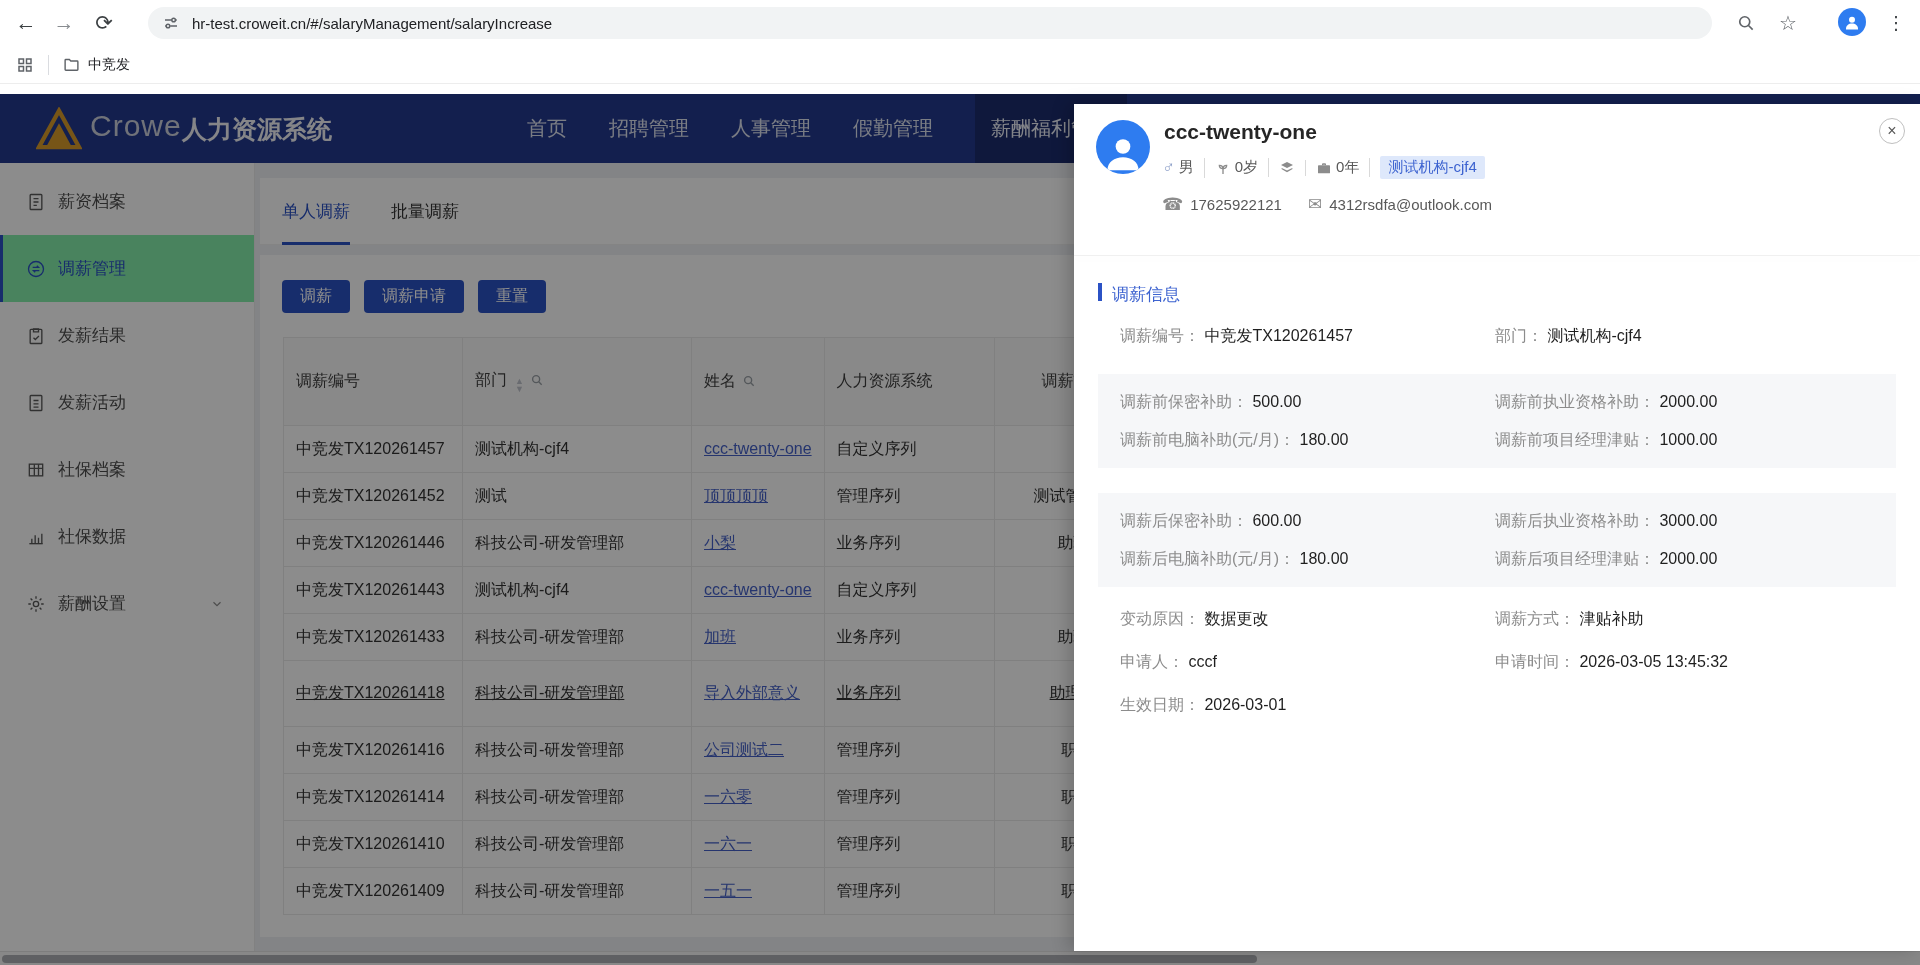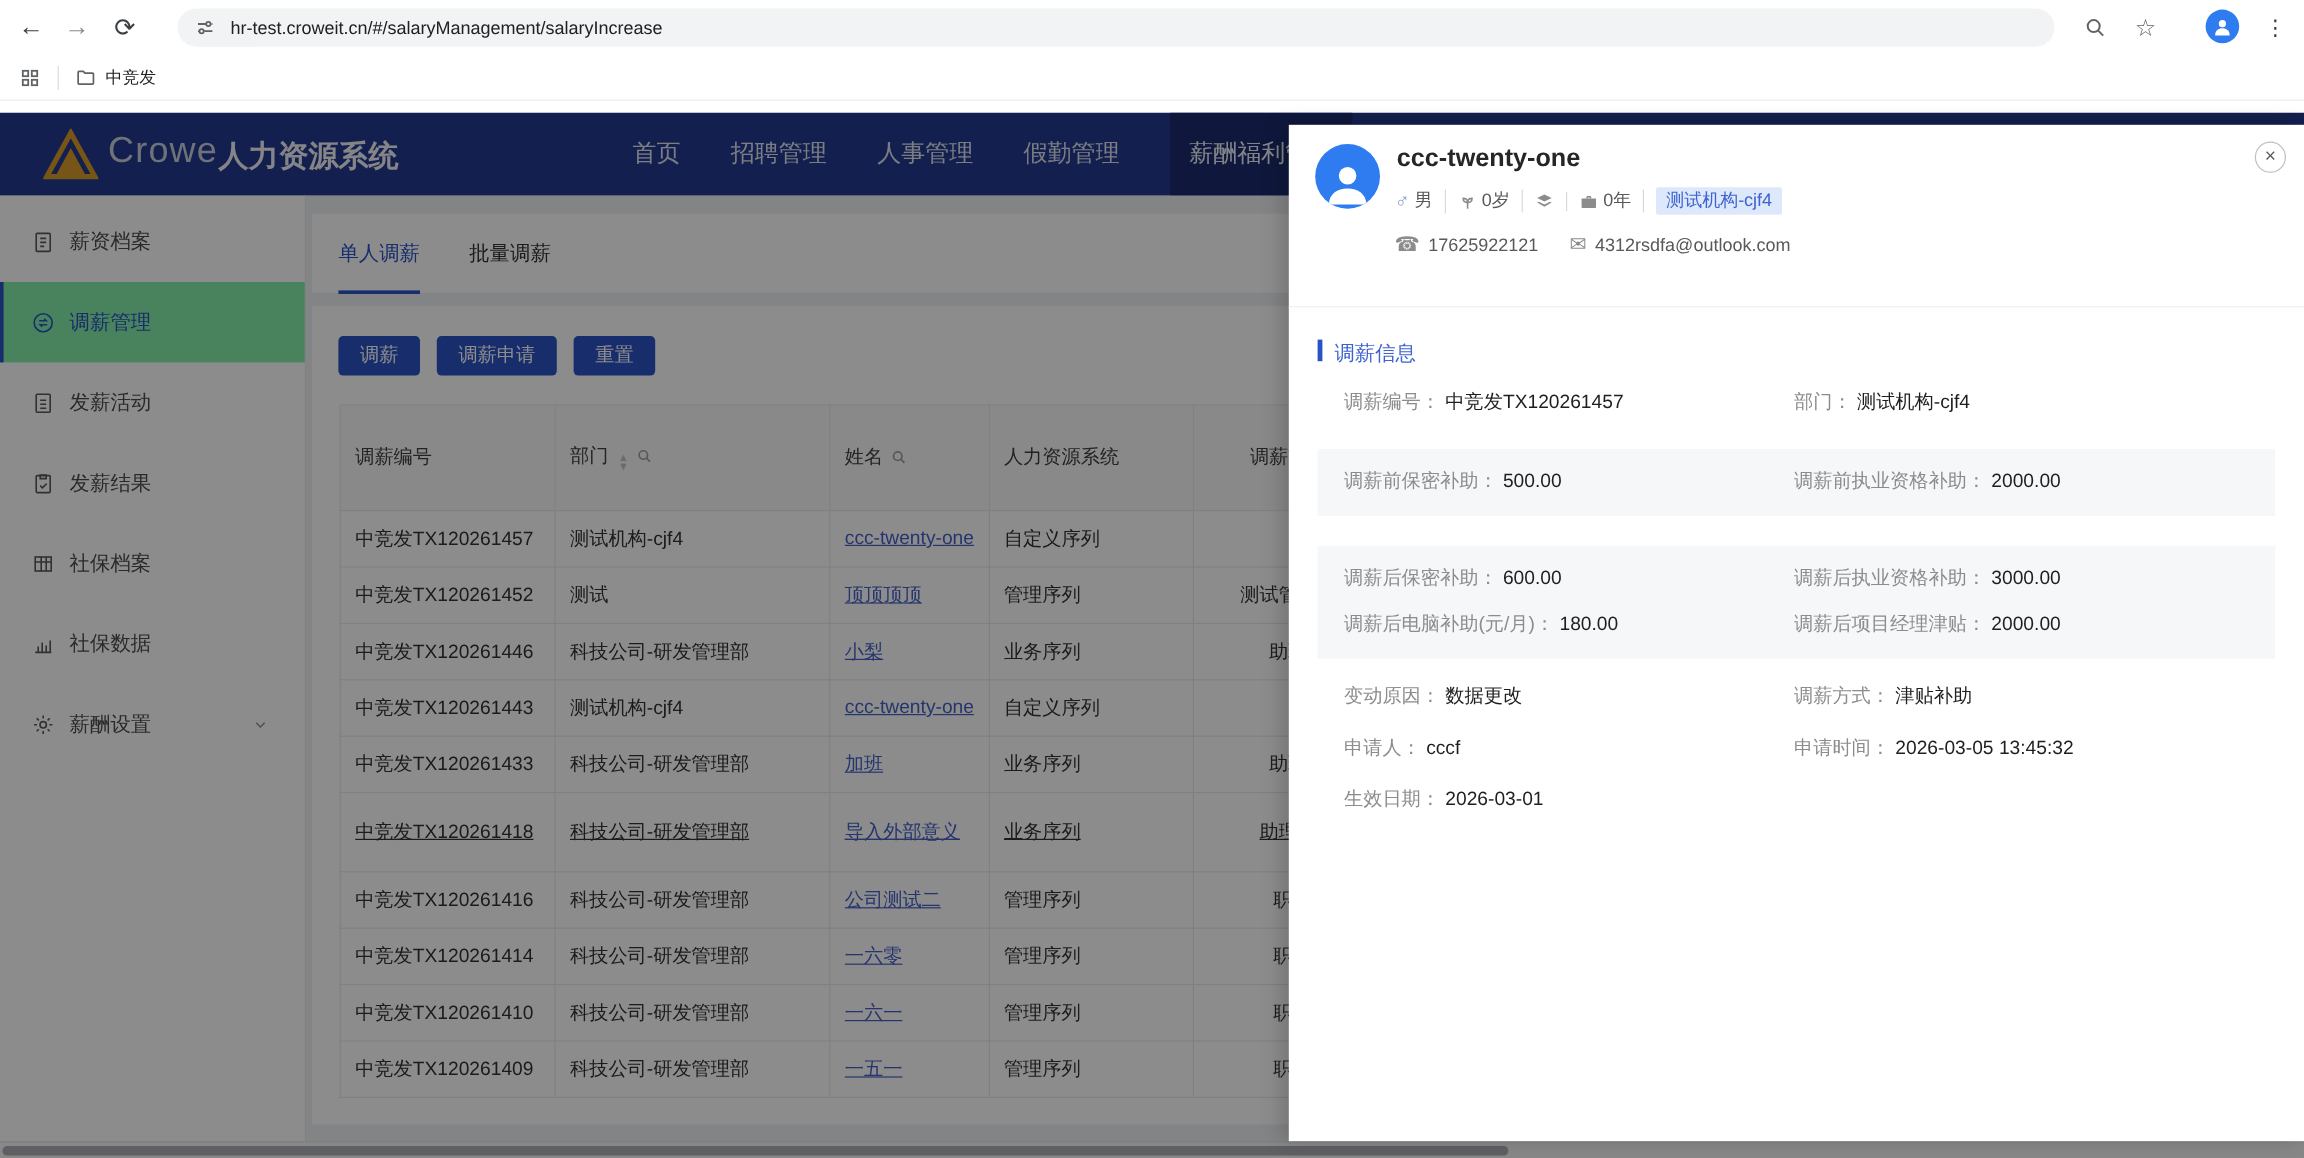--- a/index.html
+++ b/index.html
@@ -167,32 +167,32 @@
         </div>
         <div class="side-item active">
           <span class="s-ico"><svg width="20" height="20" viewBox="0 0 24 24" fill="none" stroke="currentColor" stroke-width="1.6">
               <circle cx="12" cy="12" r="9"></circle>
               <path d="M8 10h7l-2-2M16 14H9l2 2"></path>
             </svg></span>
           <span class="s-label">调薪管理</span>
         </div>
         <div class="side-item">
           <span class="s-ico"><svg width="20" height="20" viewBox="0 0 24 24" fill="none" stroke="currentColor" stroke-width="1.6">
-              <rect x="5" y="3" width="14" height="18" rx="1"></rect>
-              <path d="M9 9h6M9 13h6M9 17h6"></path>
-            </svg></span>
-          <span class="s-label">发薪活动</span>
-        </div>
-        <div class="side-item">
-          <span class="s-ico"><svg width="20" height="20" viewBox="0 0 24 24" fill="none" stroke="currentColor" stroke-width="1.6">
               <rect x="5" y="4" width="14" height="17" rx="1"></rect>
               <path d="M9 3.5h6V7H9z"></path>
               <path d="M9 14l2.2 2.2L15.5 12"></path>
             </svg></span>
           <span class="s-label">发薪结果</span>
+        </div>
+        <div class="side-item">
+          <span class="s-ico"><svg width="20" height="20" viewBox="0 0 24 24" fill="none" stroke="currentColor" stroke-width="1.6">
+              <rect x="5" y="3" width="14" height="18" rx="1"></rect>
+              <path d="M9 9h6M9 13h6M9 17h6"></path>
+            </svg></span>
+          <span class="s-label">发薪活动</span>
         </div>
         <div class="side-item">
           <span class="s-ico"><svg width="20" height="20" viewBox="0 0 24 24" fill="none" stroke="currentColor" stroke-width="1.6">
               <rect x="4" y="5" width="16" height="14"></rect>
               <path d="M4 10h16M10 5v14M15 5v14"></path>
             </svg></span>
           <span class="s-label">社保档案</span>
         </div>
         <div class="side-item">
           <span class="s-ico"><svg width="20" height="20" viewBox="0 0 24 24" fill="none" stroke="currentColor" stroke-width="1.6">
@@ -397,20 +397,24 @@
             <div class="f-row">
               <div class="f-pair"><span class="f-label">调薪编号：</span><span class="f-value"> 中竞发TX120261457</span></div>
               <div class="f-pair"><span class="f-label">部门：</span><span class="f-value"> 测试机构-cjf4</span></div>
             </div>
           </div>
           <div class="f-section gray" id="sec-1">
             <div class="f-row">
               <div class="f-pair"><span class="f-label">调薪前保密补助：</span><span class="f-value"> 500.00</span></div>
               <div class="f-pair"><span class="f-label">调薪前执业资格补助：</span><span class="f-value"> 2000.00</span></div>
             </div>
+            <div class="f-row">
+              <div class="f-pair"><span class="f-label">调薪前电脑补助(元/月)：</span><span class="f-value"> 180.00</span></div>
+              <div class="f-pair"><span class="f-label">调薪前项目经理津贴：</span><span class="f-value"> 1000.00</span></div>
+            </div>
           </div>
           <div class="f-section gray" id="sec-2">
             <div class="f-row">
               <div class="f-pair"><span class="f-label">调薪后保密补助：</span><span class="f-value"> 600.00</span></div>
               <div class="f-pair"><span class="f-label">调薪后执业资格补助：</span><span class="f-value"> 3000.00</span></div>
             </div>
             <div class="f-row">
               <div class="f-pair"><span class="f-label">调薪后电脑补助(元/月)：</span><span class="f-value"> 180.00</span></div>
               <div class="f-pair"><span class="f-label">调薪后项目经理津贴：</span><span class="f-value"> 2000.00</span></div>
             </div>

